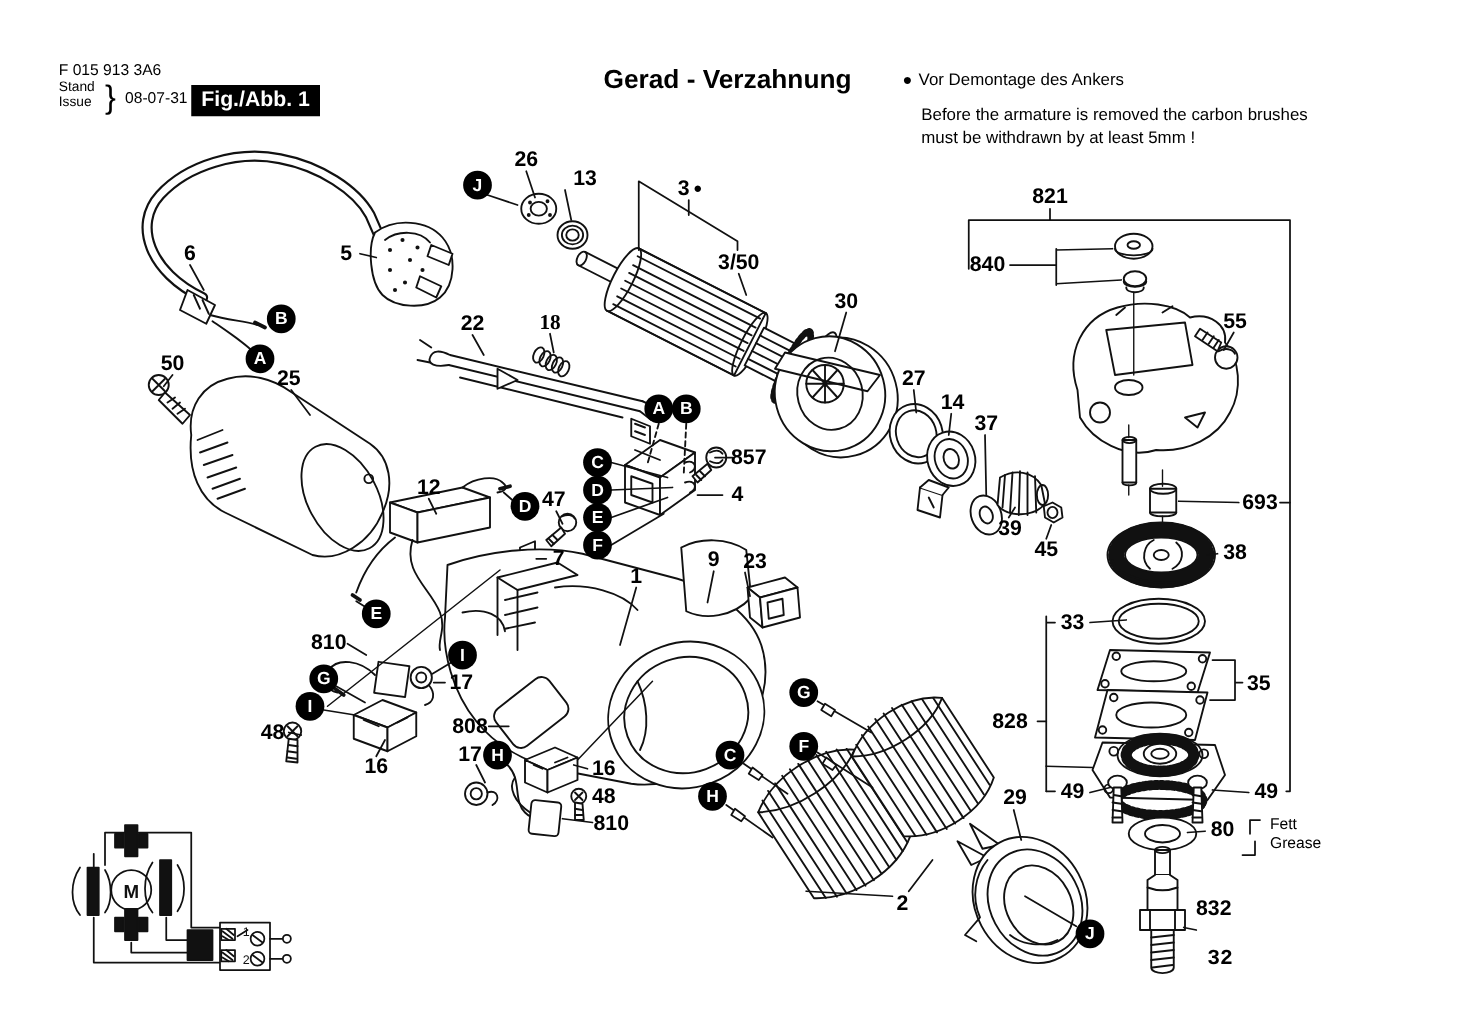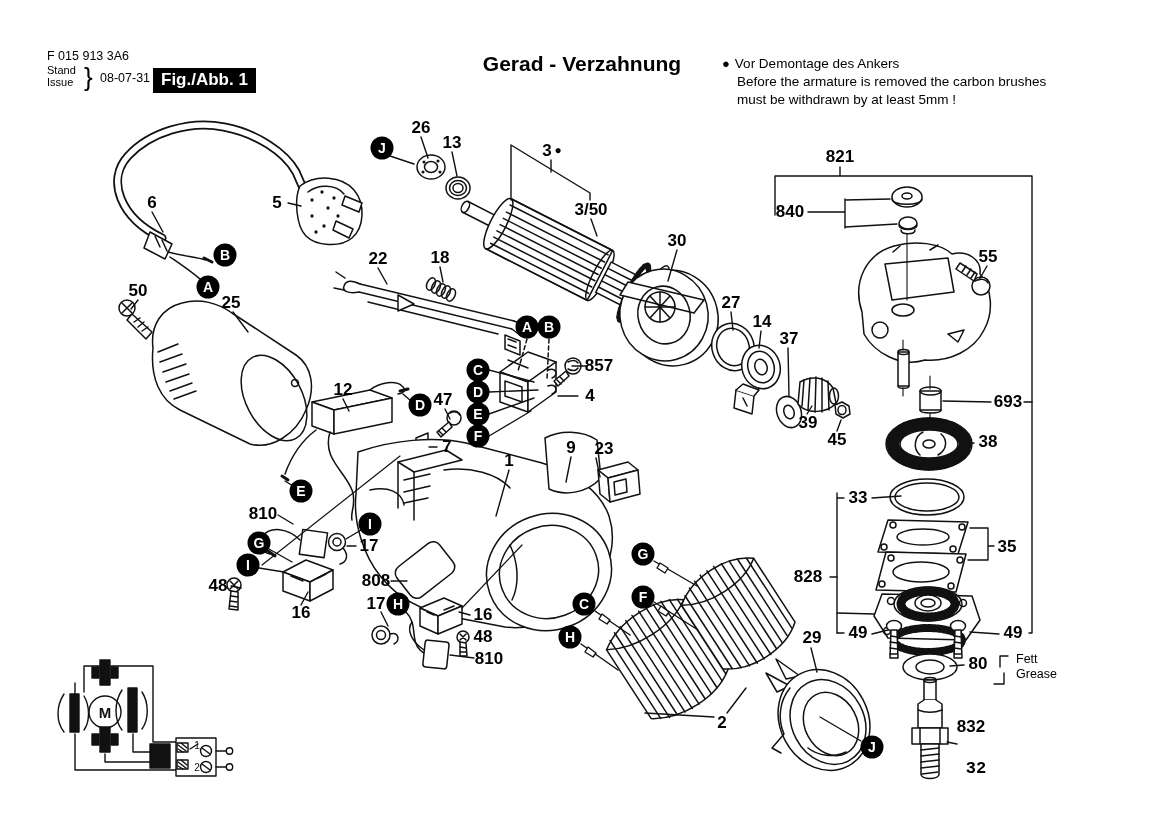--- a/index.html
+++ b/index.html
@@ -16,21 +16,21 @@
   .hdr-date { left:100px; top:71px; font-size:12.5px; }
   .fig-box {
     left:153px; top:68px; background:#000; color:#fff;
     font-size:17px; font-weight:bold; padding:2px 8px 3px 8px;
   }
   .title { left:0; top:52px; width:1168px; text-align:center; font-size:21px; font-weight:bold; }
   .title-inner { display:inline-block; transform:translateX(-2px); }
   .notice { left:722px; top:55px; font-size:13.5px; line-height:18px; }
   .notice .row { display:flex; }
   .notice .bullet { font-size:13px; margin-right:5px; }
-  .notice .en { margin-left:15px; }
+  .notice .en { margin-top:10px; margin-left:15px; }
   .notice .de2 { margin-left:15px; }
   .footer-notes { left:305px; top:712px; font-size:13px; line-height:15.6px; }
   .grease { left:1016px; top:652px; font-size:12.5px; line-height:15px; }
   #labels-layer { position:absolute; left:0; top:0; width:100%; height:100%; }
   .part-label {
     position:absolute; transform:translate(-50%,-50%);
     font-size:17px; font-weight:bold; white-space:nowrap;
   }
   .part-label .dot { font-size:12px; vertical-align:2px; margin-left:3px; }
   .callout {
@@ -487,21 +487,21 @@
 </div>
 
 <div class="abs grease">
   <div>Fett</div>
   <div>Grease</div>
 </div>
 
 
 <div id="labels-layer">
       <div class="part-label" style="left: 421px; top: 128px;">26</div>
-      <div class="part-label" style="left: 452px; top: 143px;">13</div>
+      <div class="part-label" style="left: 468px; top: 143px;">13</div>
       <div class="part-label" style="left: 552px; top: 151px;">3<span class="dot">●</span></div>
       <div class="part-label" style="left: 591px; top: 210px;">3/50</div>
       <div class="part-label" style="left: 677px; top: 241px;">30</div>
       <div class="part-label" style="left: 731px; top: 303px;">27</div>
       <div class="part-label" style="left: 762px; top: 322px;">14</div>
       <div class="part-label" style="left: 789px; top: 339px;">37</div>
       <div class="part-label" style="left: 808px; top: 423px;">39</div>
       <div class="part-label" style="left: 837px; top: 440px;">45</div>
       <div class="part-label" style="left: 840px; top: 157px;">821</div>
       <div class="part-label" style="left: 790px; top: 212px;">840</div>
@@ -517,21 +517,21 @@
       <div class="part-label" style="left: 971px; top: 727px;">832</div>
       <div class="part-label" style="left: 976px; top: 768px; font-family: Liberation Mono, monospace;">32</div>
       <div class="part-label" style="left: 812px; top: 638px;">29</div>
       <div class="part-label" style="left: 722px; top: 723px;">2</div>
       <div class="part-label" style="left: 604px; top: 449px;">23</div>
       <div class="part-label" style="left: 571px; top: 448px;">9</div>
       <div class="part-label" style="left: 509px; top: 461px;">1</div>
       <div class="part-label" style="left: 590px; top: 396px;">4</div>
       <div class="part-label" style="left: 599px; top: 366px;">857</div>
       <div class="part-label" style="left: 378px; top: 259px; text-align: right;">22</div>
-      <div class="part-label" style="left: 440px; top: 258px;">18</div>
+      <div class="part-label" style="left: 440px; top: 258px; font-family: Liberation Serif, serif;">18</div>
       <div class="part-label" style="left: 343px; top: 390px;">12</div>
       <div class="part-label" style="left: 443px; top: 400px;">47</div>
       <div class="part-label" style="left: 447px; top: 447px;">7</div>
       <div class="part-label" style="left: 152px; top: 203px;">6</div>
       <div class="part-label" style="left: 277px; top: 203px;">5</div>
       <div class="part-label" style="left: 138px; top: 291px;">50</div>
       <div class="part-label" style="left: 231px; top: 303px;">25</div>
       <div class="part-label" style="left: 263px; top: 514px;">810</div>
       <div class="part-label" style="left: 369px; top: 546px;">17</div>
       <div class="part-label" style="left: 218px; top: 586px;">48</div>

